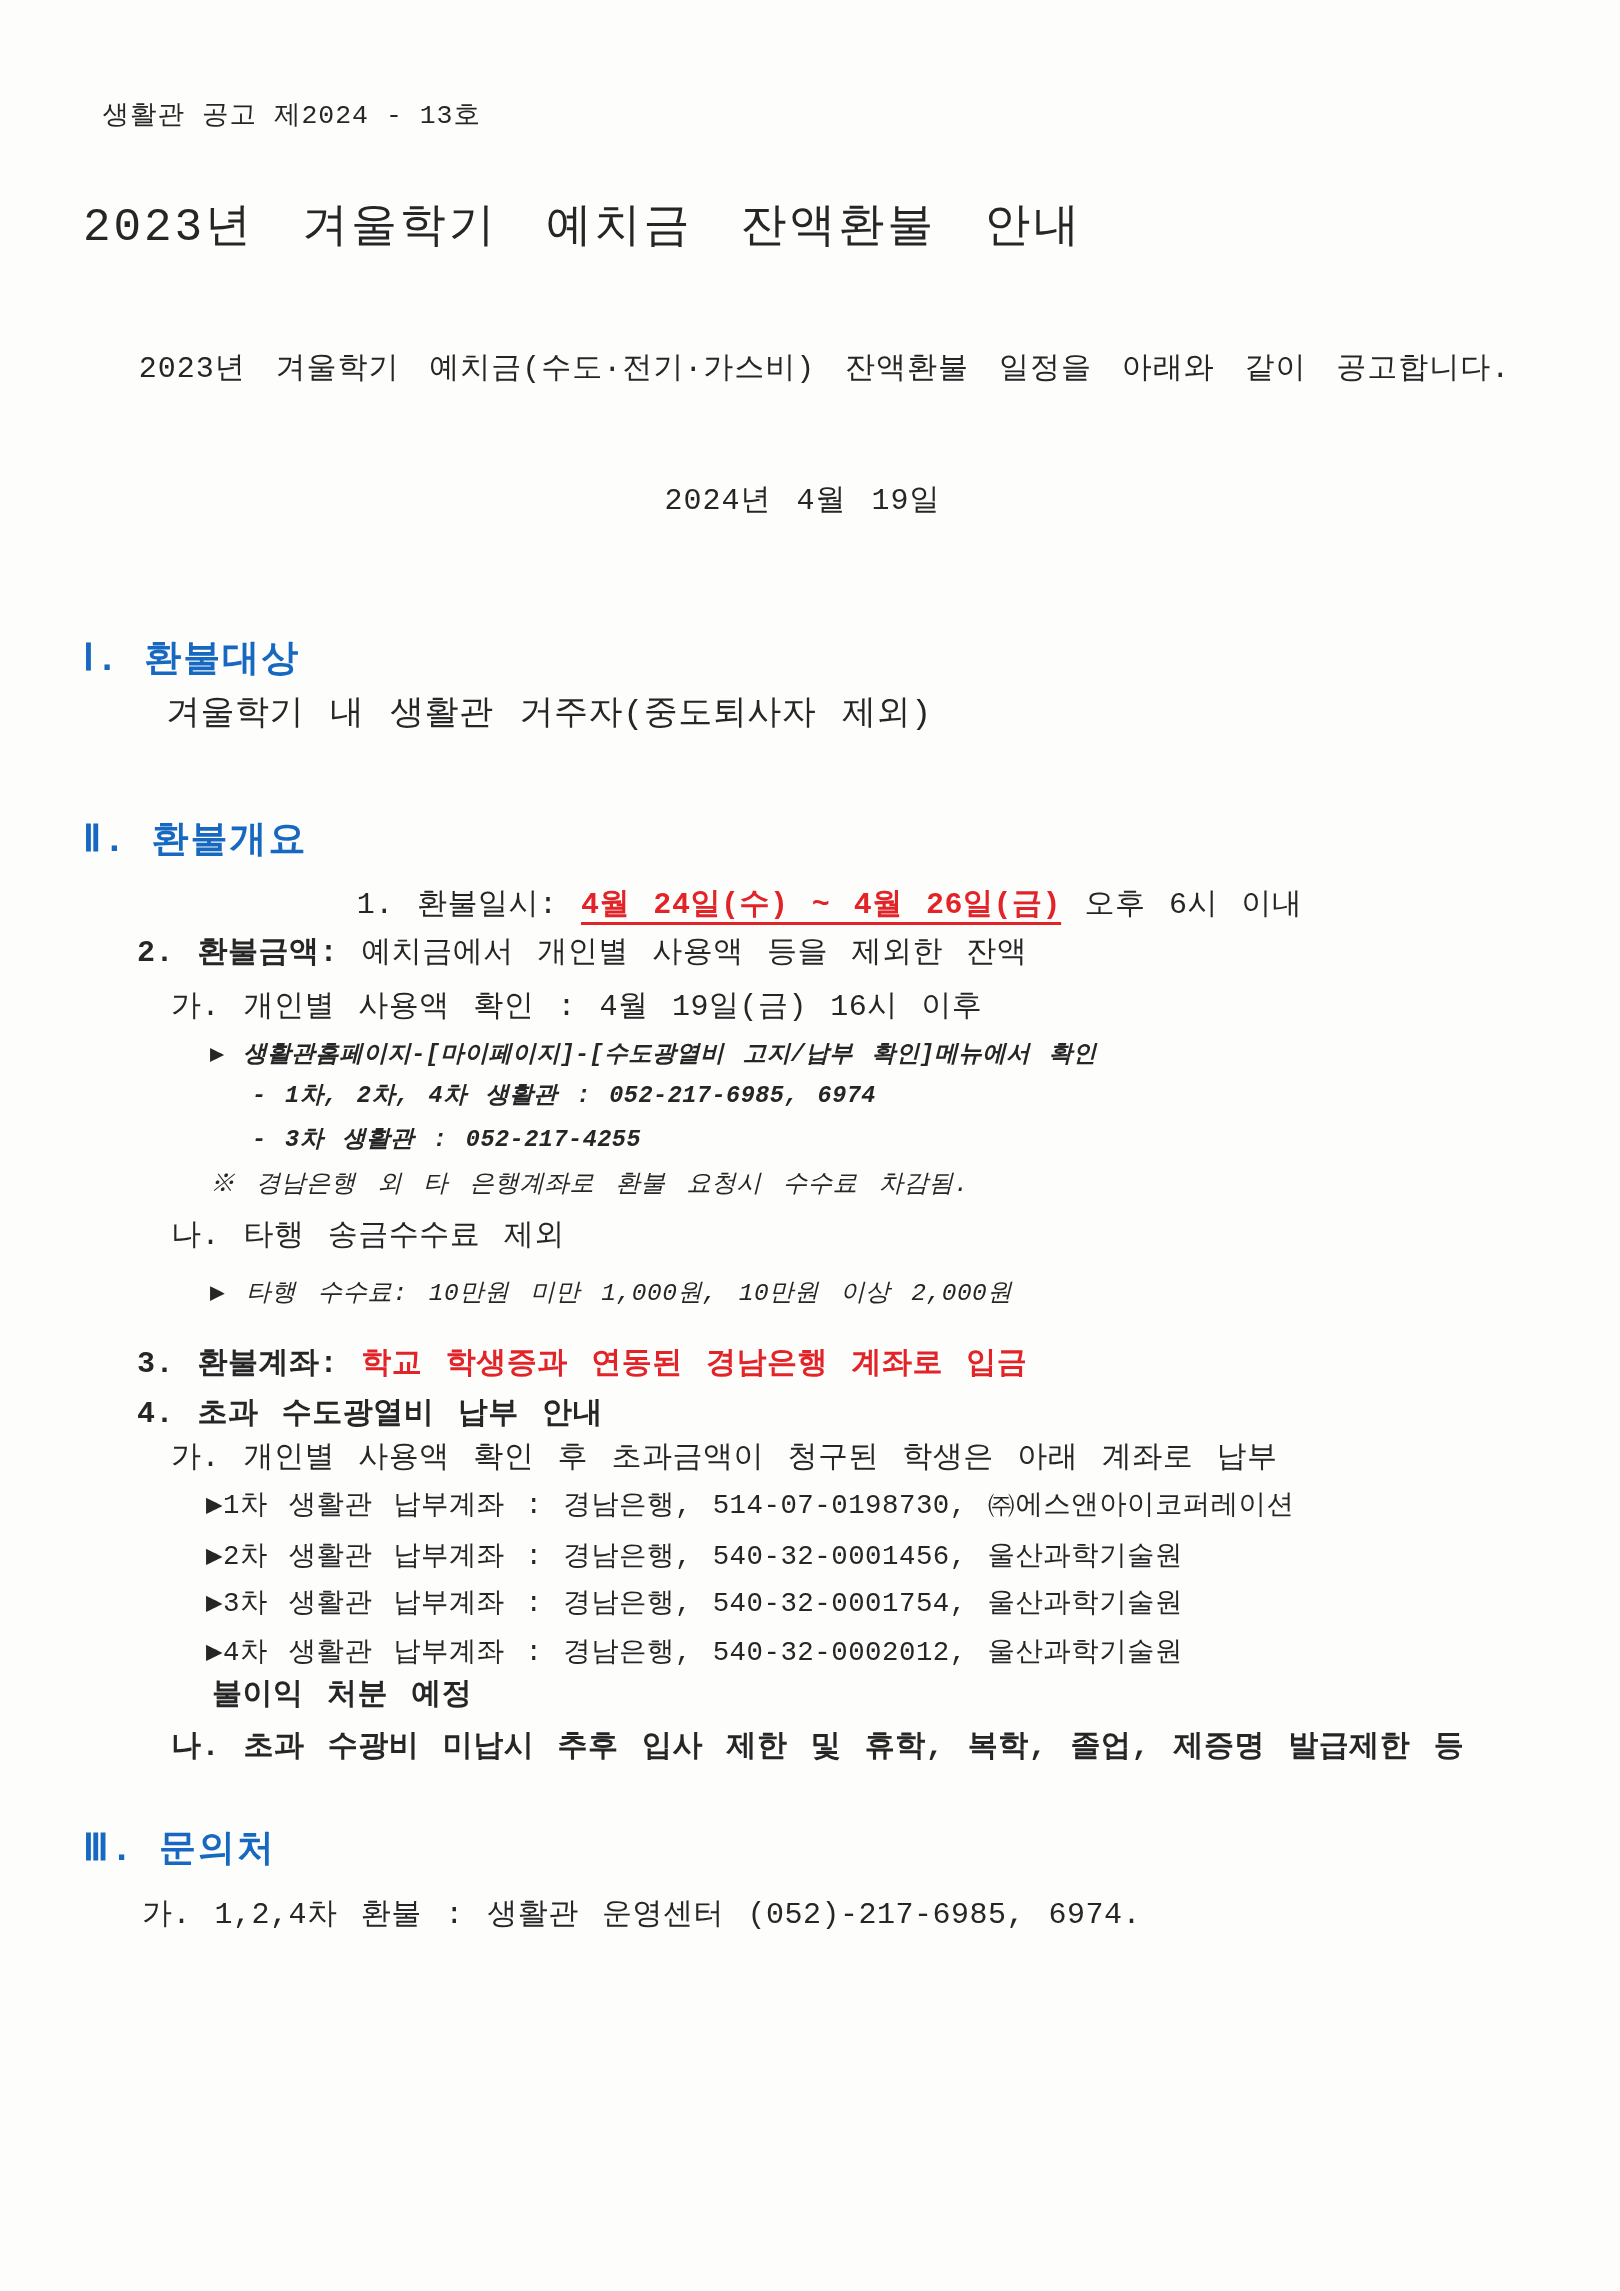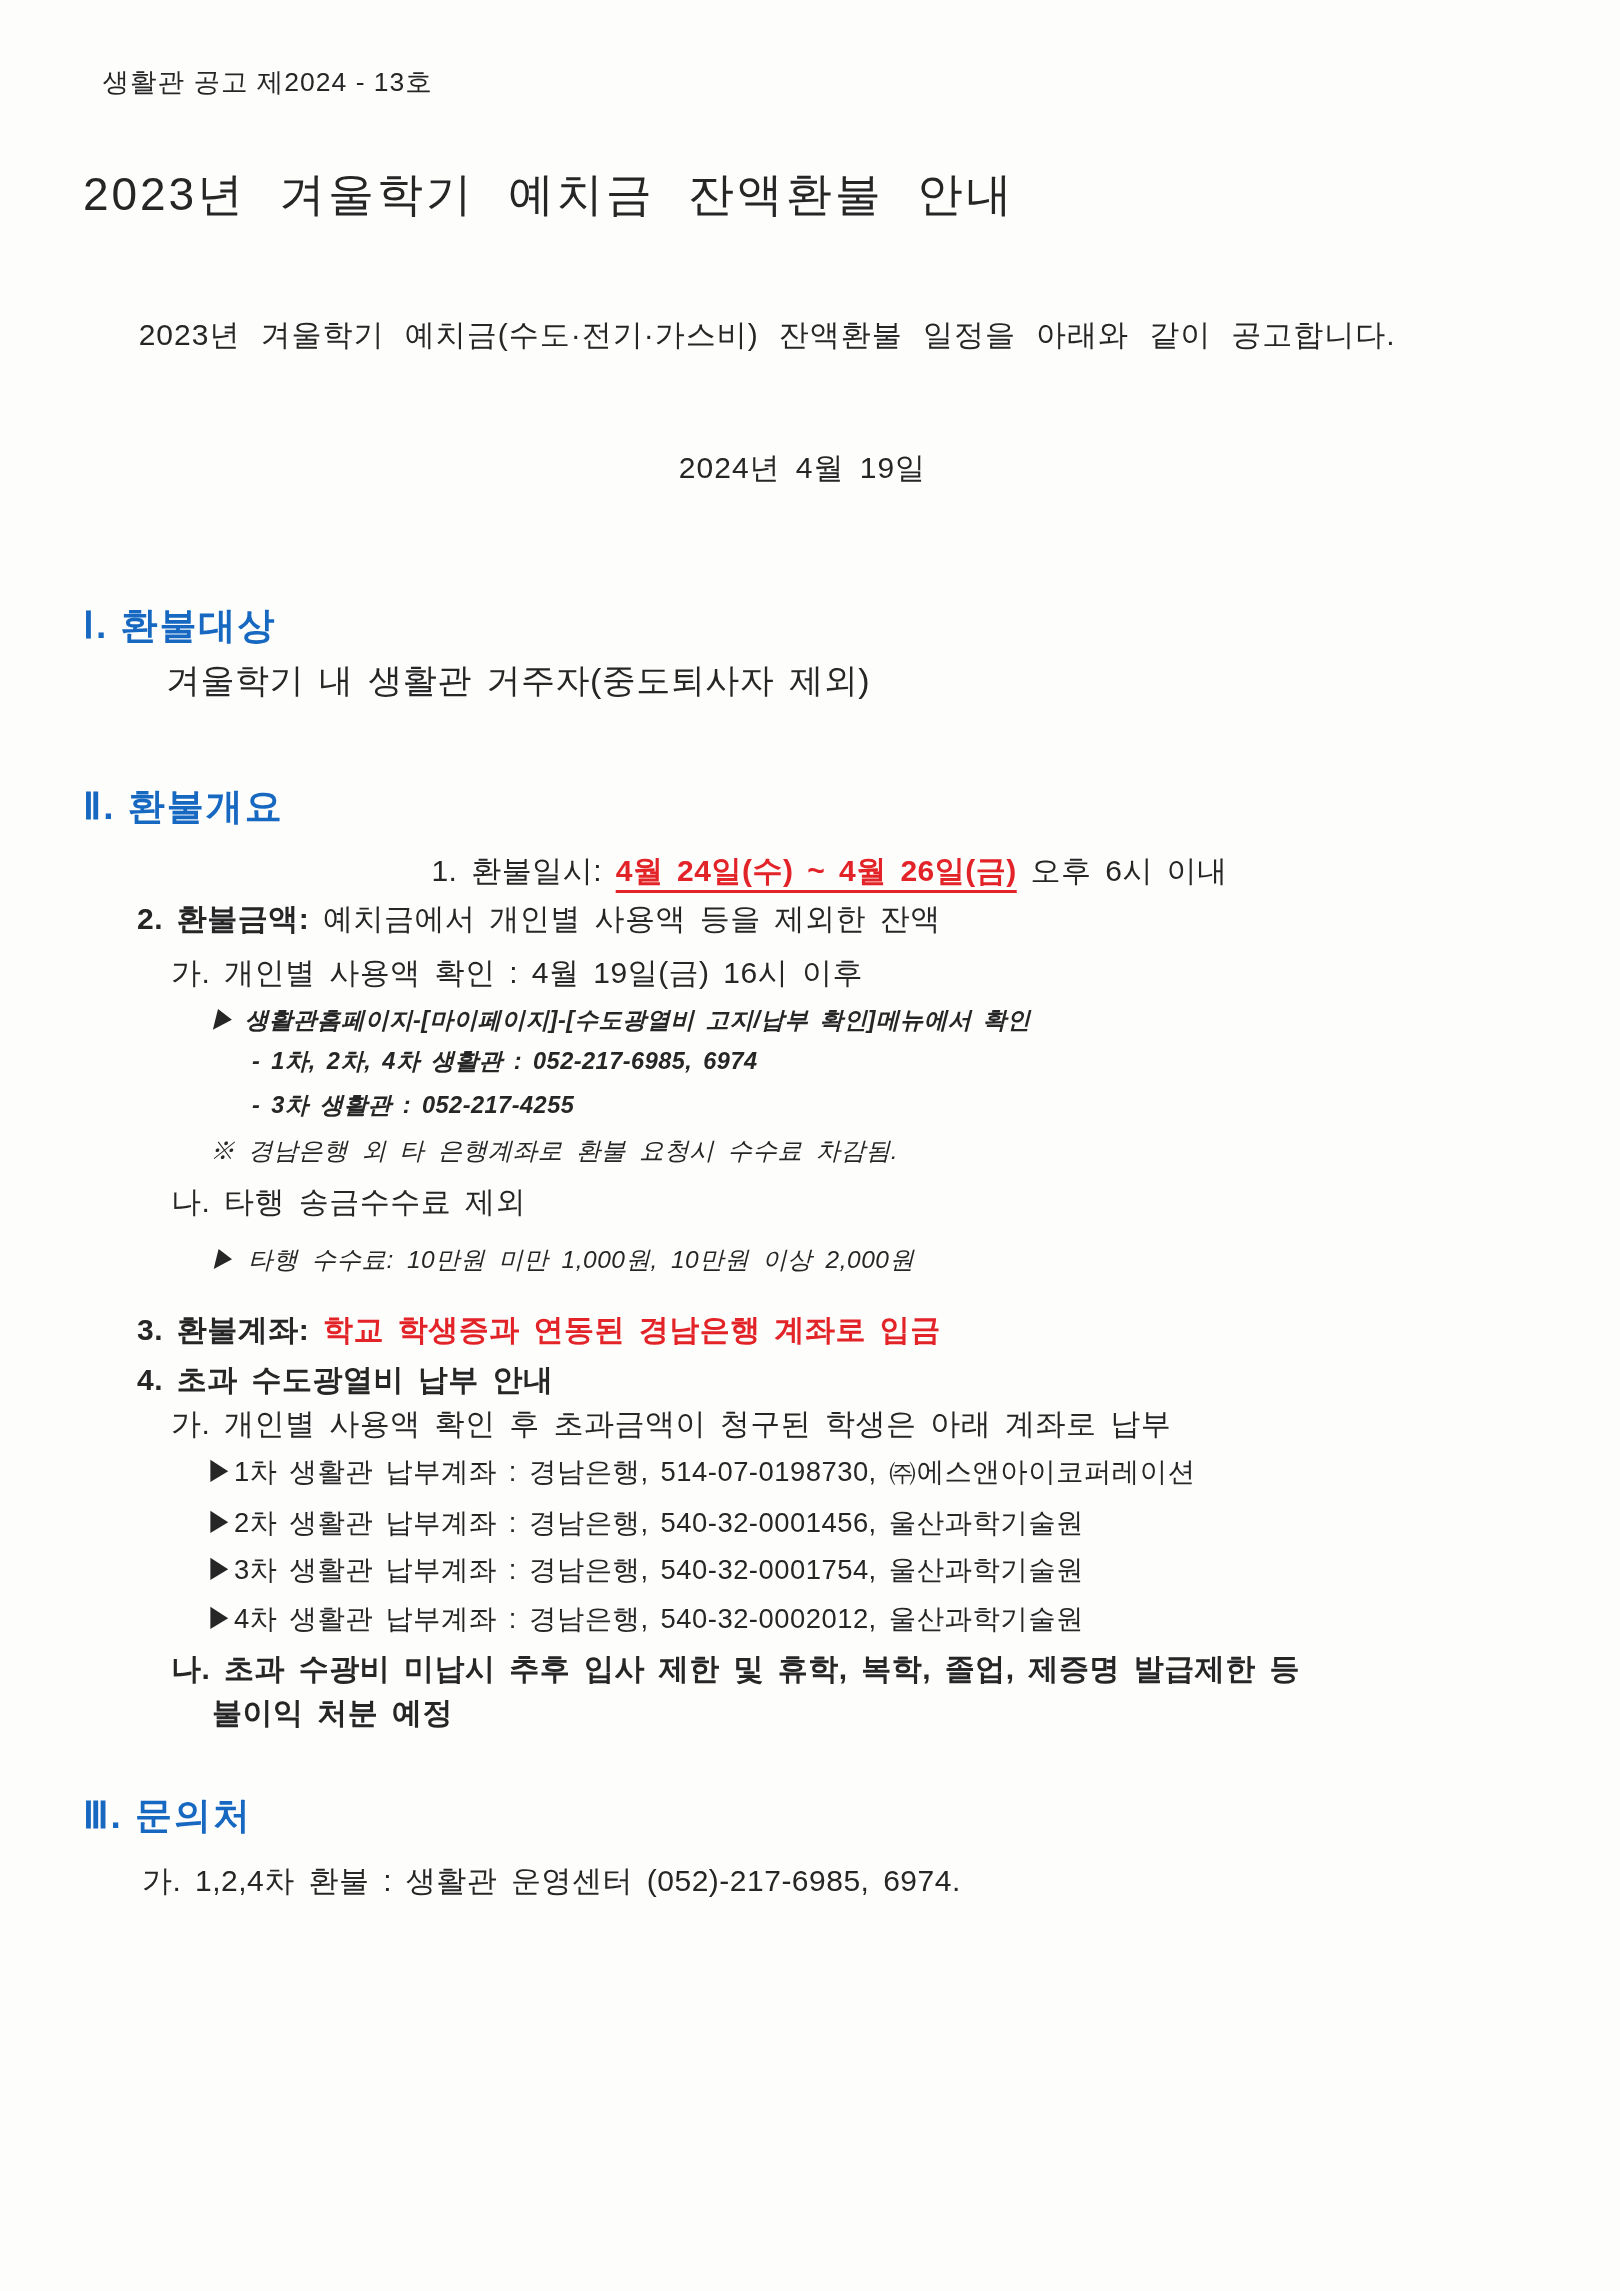--- a/index.html
+++ b/index.html
@@ -6,24 +6,24 @@
     --blue:#1668c0;
     --red:#e22328;
     --ink:#262626;
     --paper:#fdfdfc;
   }
   html,body{margin:0;padding:0;background:#ffffff;}
   .page{
     width:1620px;height:2292px;
     background:var(--paper);
     box-sizing:border-box;
-    padding:64px 98px 0 83px;
+    padding:98px 98px 0 83px;
     overflow:hidden;
     position:relative;
-    font-family:Liberation Sans, sans-serif;
+    font-family:Liberation Mono, monospace;
     color:var(--ink);
   }
   .page *{margin:0;padding:0;}
   .doc-number{font-size:26.5px;line-height:37px;margin-left:19.6px;letter-spacing:1px;}
   .title{
     font-size:46px;line-height:63px;font-weight:normal;
     text-align:left;letter-spacing:2.9px;word-spacing:17.6px;
     margin-top:62px;
   }
   .intro{
@@ -97,20 +97,20 @@
   </div>
 
   <div class="line L1 bold" style="margin-top:8.8px;">4. 초과 수도광열비 납부 안내</div>
   <div class="line L2" style="margin-top:2px;">가. 개인별 사용액 확인 후 초과금액이 청구된 학생은 아래 계좌로 납부</div>
 
   <div class="line acct" style="margin-top:6.9px;">▶1차 생활관 납부계좌 : 경남은행, 514-07-0198730, ㈜에스앤아이코퍼레이션</div>
   <div class="line acct" style="margin-top:11.8px;">▶2차 생활관 납부계좌 : 경남은행, 540-32-0001456, 울산과학기술원</div>
   <div class="line acct" style="margin-top:7.8px;">▶3차 생활관 납부계좌 : 경남은행, 540-32-0001754, 울산과학기술원</div>
   <div class="line acct" style="margin-top:9.8px;">▶4차 생활관 납부계좌 : 경남은행, 540-32-0002012, 울산과학기술원</div>
 
+  <div class="line L2 bold" style="margin-top:2px;margin-left:129px;">불이익 처분 예정</div>
   <div class="line L2 bold" style="margin-top:9.8px;">나. 초과 수광비 미납시 추후 입사 제한 및 휴학, 복학, 졸업, 제증명 발급제한 등</div>
-  <div class="line L2 bold" style="margin-top:2px;margin-left:129px;">불이익 처분 예정</div>
 
   <h2 class="sec-head" style="margin-top:56px;">Ⅲ. 문의처</h2>
   <div class="line s3-item" style="margin-top:18.6px;">가. 1,2,4차 환불 : 생활관 운영센터 (052)-217-6985, 6974.</div>
 
 </div>
 
 
 </body></html>

